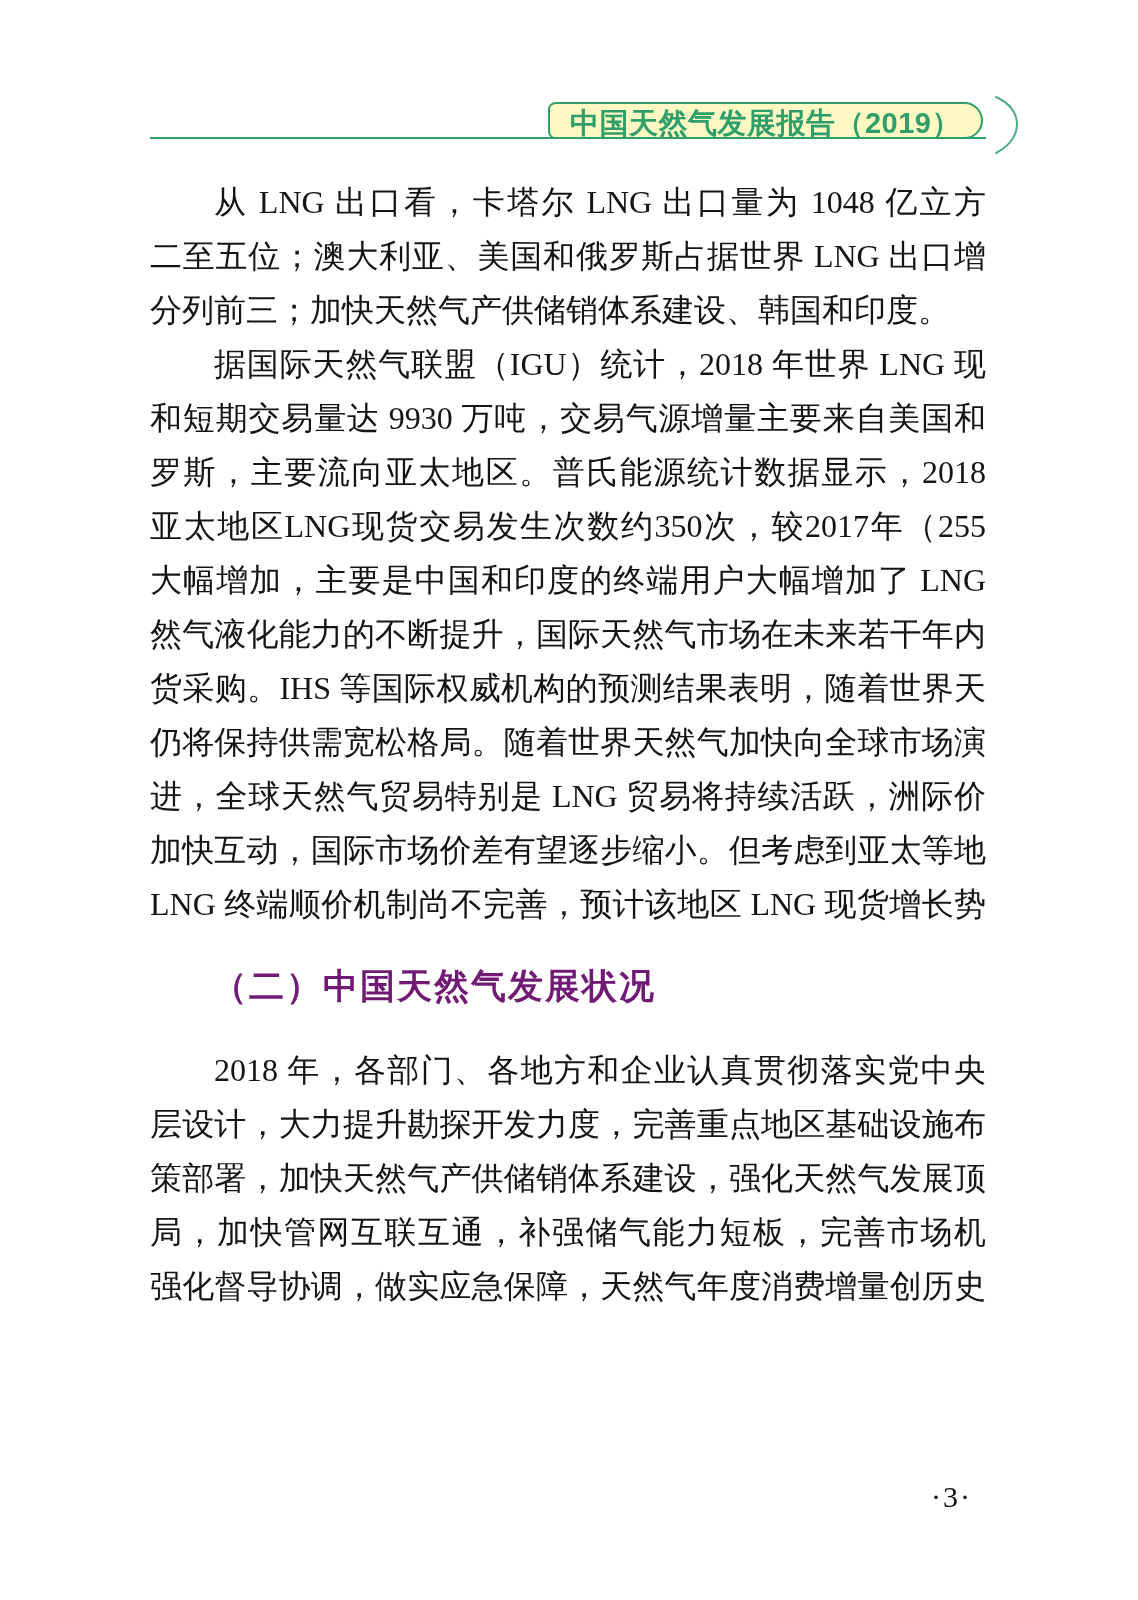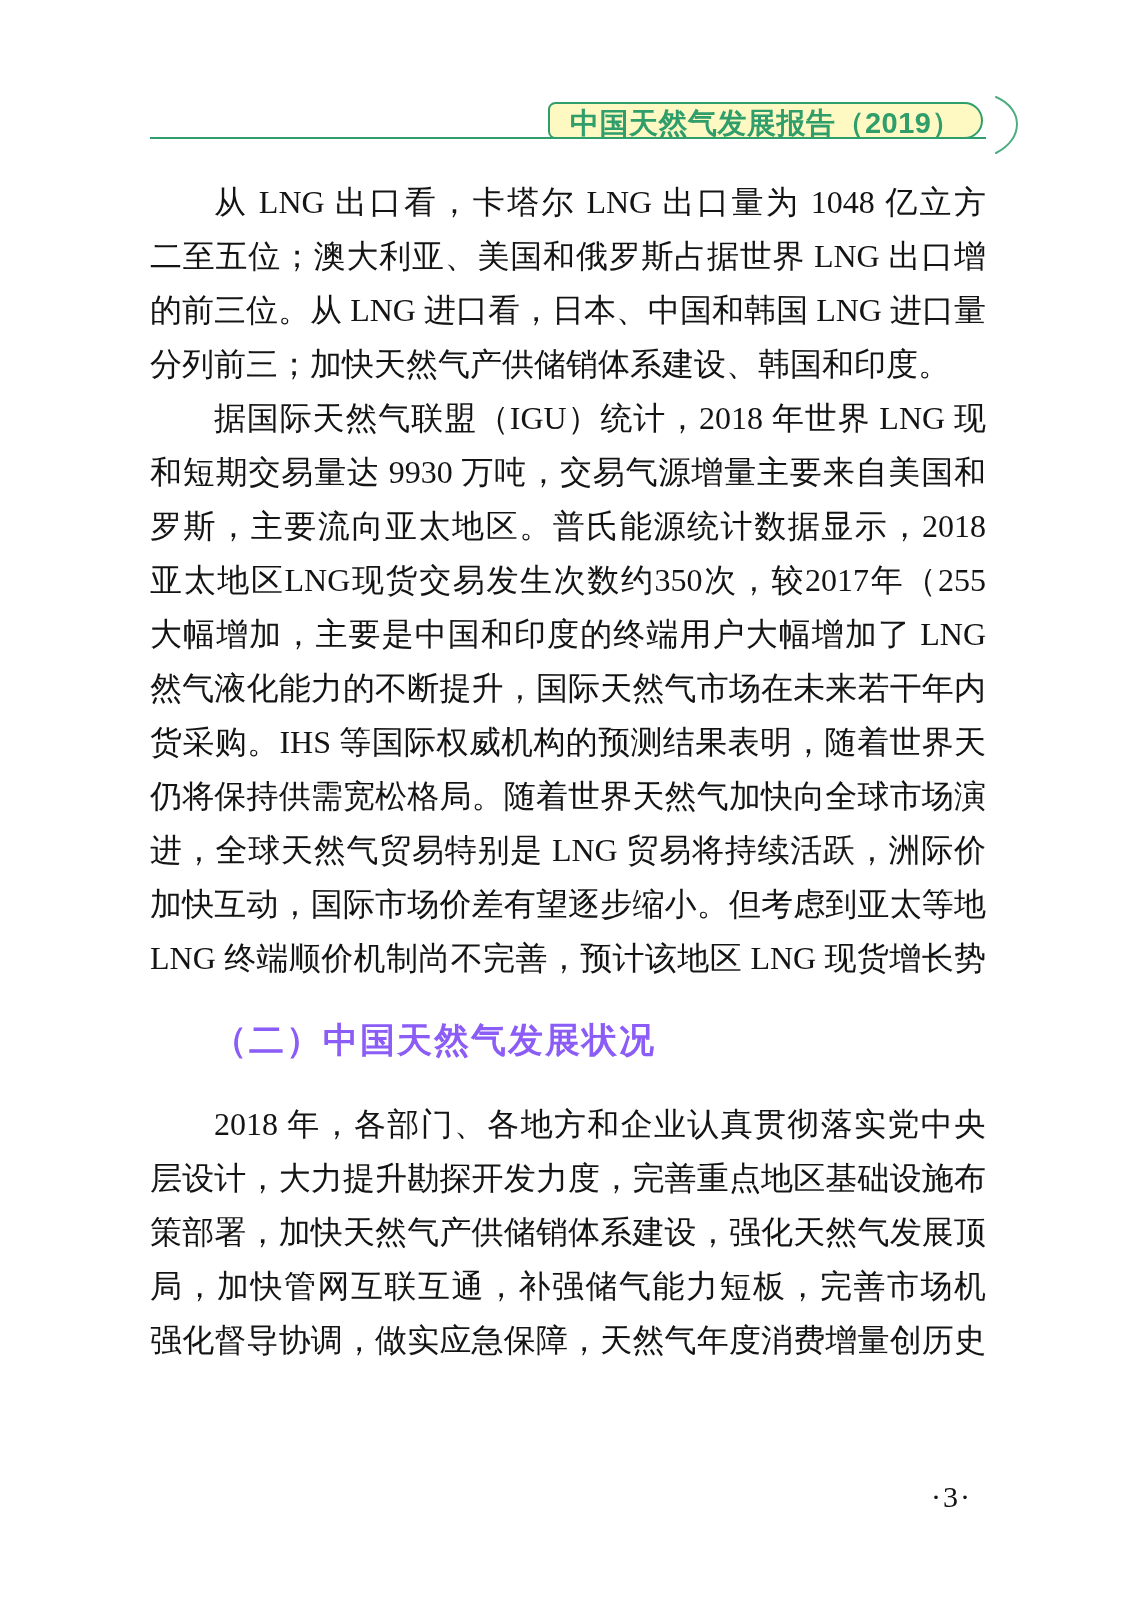--- a/index.html
+++ b/index.html
@@ -42,21 +42,21 @@
     text-align:justify;
   }
   .line { height:54px; overflow:hidden; }
   .line.fill { text-align-last:justify; }
   .line.indent { text-indent:64px; }
   .section-heading {
     height:54px; line-height:54px;
     font-size:35px; font-weight:bold;
     text-indent:62px;
     letter-spacing:2px;
-    color:#8b5cf6;
+    color:#701a75;
   }
 
   
   .page-number {
     position:absolute; top:1480px; right:166px;
     font-size:30px; color:#111111;
     font-family:"Liberation Serif","DejaVu Serif",serif;
     letter-spacing:2px;
   }
 </style>
@@ -72,21 +72,20 @@
     </div>
     <svg class="header-arc" width="34" height="60" viewBox="0 0 34 60">
       <path d="M2,2 C 30,14 30,44 2,58" fill="none" stroke="#2f9e6b" stroke-width="2" stroke-linecap="round" opacity="0.85"></path>
     </svg>
   </header>
 
   <main class="content">
     <div>
         <div class="line indent fill">从 LNG 出口看，卡塔尔 LNG 出口量为 1048 亿立方米，</div>
         <div class="line fill">二至五位；澳大利亚、美国和俄罗斯占据世界 LNG 出口增量</div>
-        <div class="line fill">的前三位。从 LNG 进口看，日本、中国和韩国 LNG 进口量</div>
         <div class="line">分列前三；加快天然气产供储销体系建设、韩国和印度。</div>
       </div>
     <div>
         <div class="line indent fill">据国际天然气联盟（IGU）统计，2018 年世界 LNG 现货</div>
         <div class="line fill">和短期交易量达 9930 万吨，交易气源增量主要来自美国和俄</div>
         <div class="line fill">罗斯，主要流向亚太地区。普氏能源统计数据显示，2018 年</div>
         <div class="line fill">亚太地区LNG现货交易发生次数约350次，较2017年（255次）</div>
         <div class="line fill">大幅增加，主要是中国和印度的终端用户大幅增加了 LNG 现</div>
         <div class="line fill">然气液化能力的不断提升，国际天然气市场在未来若干年内</div>
         <div class="line fill">货采购。IHS 等国际权威机构的预测结果表明，随着世界天</div>

